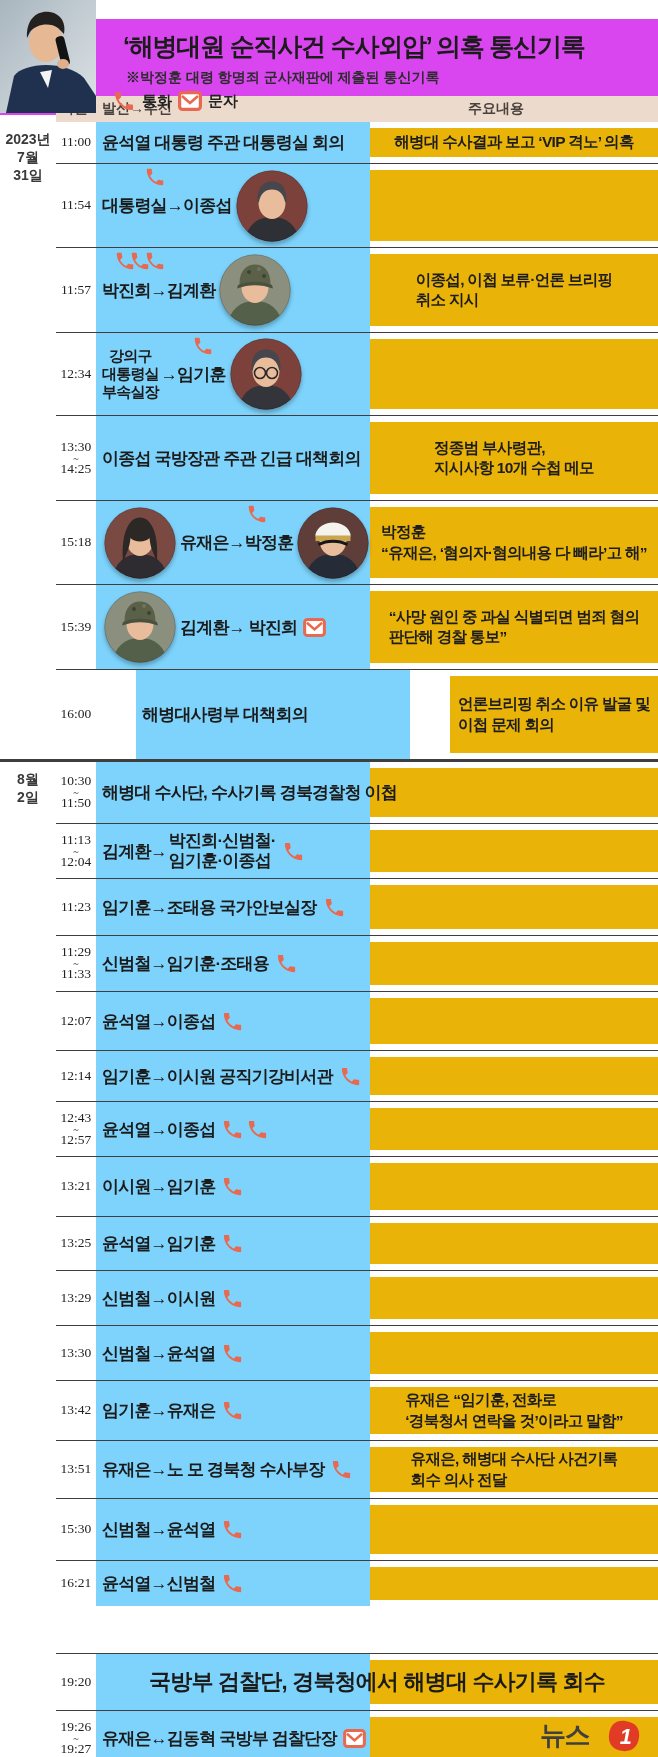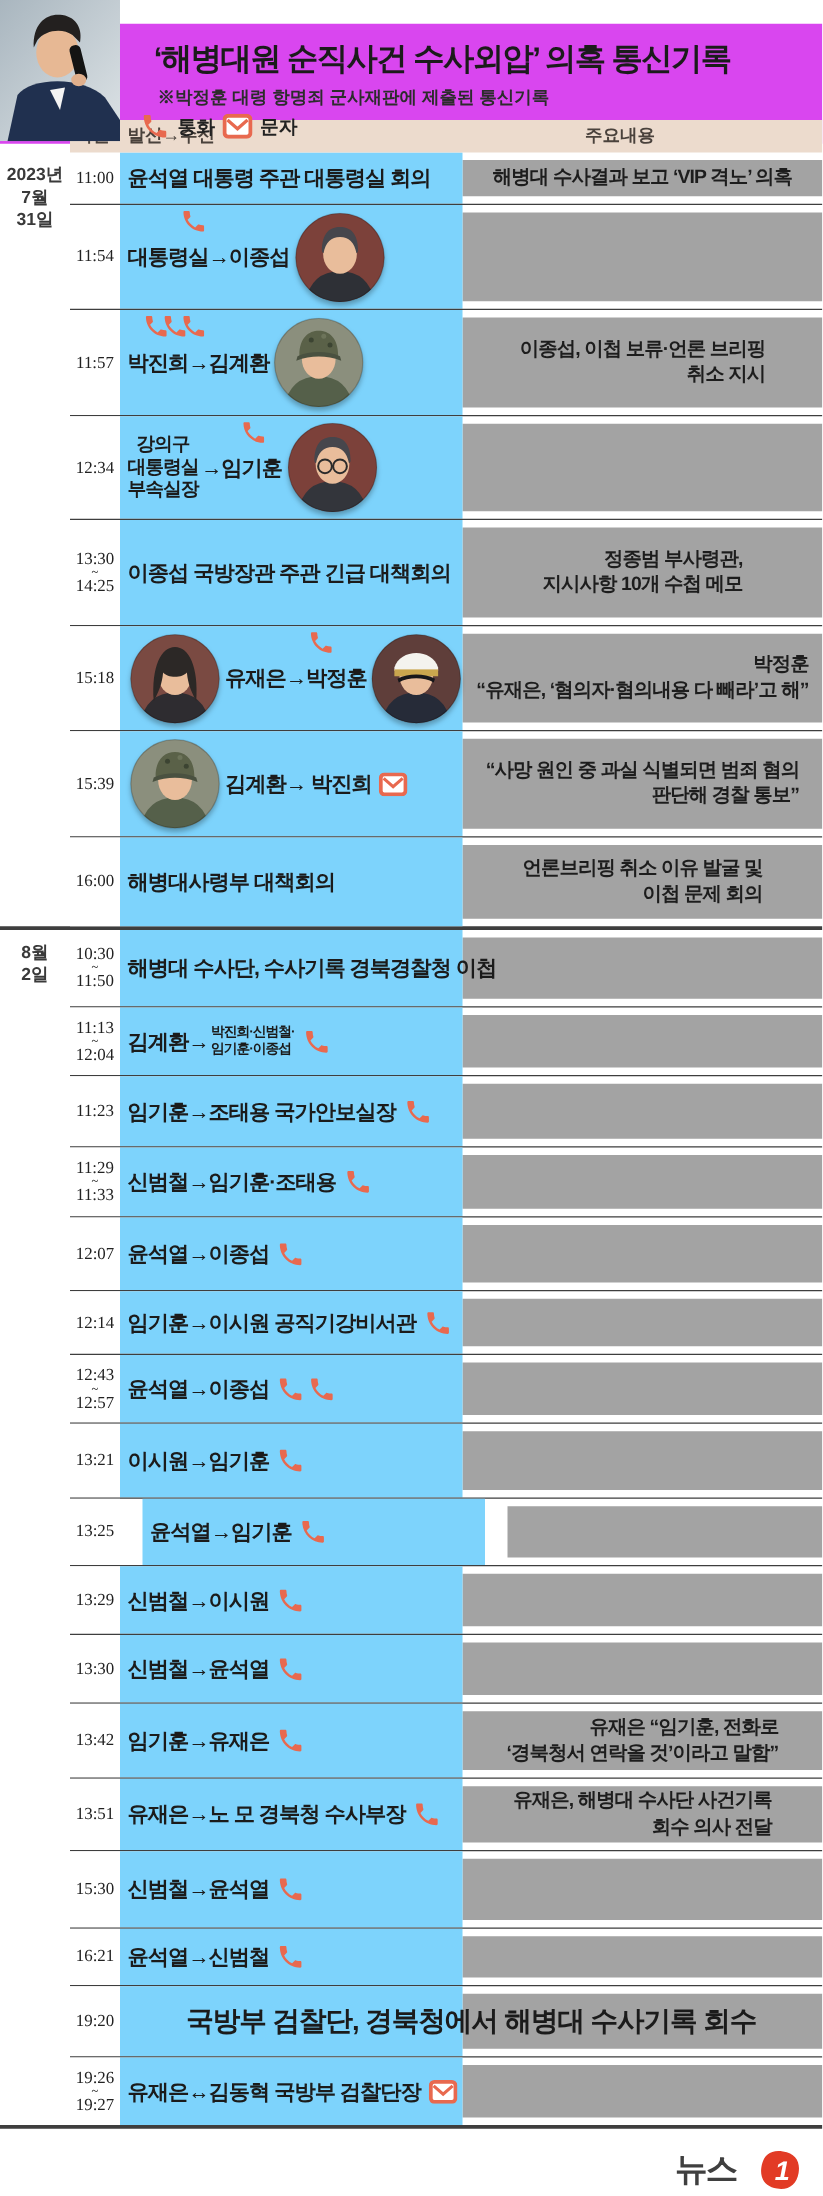--- a/index.html
+++ b/index.html
@@ -29,22 +29,22 @@
   .row.bt{border-top:1.5px solid #3e3e3e;}
   .gdivider{height:3px;background:#3e3e3e;}
   .endline{height:3px;background:#3e3e3e;}
   .cell-time{width:40px;background:#ffffff;display:flex;flex-direction:column;justify-content:center;
              align-items:center;font-family:"Liberation Serif",serif;font-size:13.5px;color:#222;
              line-height:1.1;flex:none;}
   .cell-time .tilde{font-size:10px;line-height:.7;}
   .cell-left{width:274px;background:#7dd3fc;display:flex;align-items:center;padding-left:6px;
              box-sizing:border-box;gap:2px;position:relative;flex:none;}
   .cell-right{flex:1;display:flex;}
-  .pill{background:#a3a3a3;margin:6px 0;flex:1;display:flex;align-items:center;justify-content:center;
-        text-align:right;font-size:15.5px;font-weight:700;color:#1d1d1d;line-height:1.32;
+  .pill{background:#eab308;margin:6px 0;flex:1;display:flex;align-items:center;justify-content:center;
+        text-align:left;font-size:15.5px;font-weight:700;color:#1d1d1d;line-height:1.32;
         white-space:pre-line;letter-spacing:-0.7px;}
   .tok-txt{font-size:17px;font-weight:700;color:#1b1b1b;letter-spacing:-0.8px;white-space:nowrap;}
   .tok-stack{font-weight:700;color:#1b1b1b;line-height:1.18;letter-spacing:-0.8px;white-space:pre-line;}
   .phoneinline{display:inline-flex;align-items:center;margin-left:4px;}
   .phoneinline svg{width:23px;height:23px;}
   .phoneinline svg + svg{margin-left:2px;}
   .phoneup{position:absolute;top:2px;display:inline-flex;}
   .phoneup svg{width:22px;height:22px;}
   .phoneup svg + svg{margin-left:-7px;}
   .mailicon{display:inline-flex;margin-left:4px;}
@@ -320,21 +320,21 @@
                 <rect x="1.6" y="1.6" width="20.8" height="16.8" rx="3" fill="#ffffff" stroke="#e8694f" stroke-width="3.2"></rect>
                 <path d="M4 5 L12 12 L20 5" fill="none" stroke="#e8694f" stroke-width="2.6"></path>
               </svg>
             </span>
           </div>
           <div class="cell-right">
             <div class="pill">“사망 원인 중 과실 식별되면 범죄 혐의
 판단해 경찰 통보”</div>
           </div>
         </div>
-        <div class="row bt" style="height: 72px;">
+        <div class="row bt" style="height: 90px; gap: 40px;">
           <div class="cell-time">
             <div>16:00</div>
           </div>
           <div class="cell-left">
             <span class="tok-txt">해병대사령부 대책회의</span>
           </div>
           <div class="cell-right">
             <div class="pill">언론브리핑 취소 이유 발굴 및
 이첩 문제 회의</div>
           </div>
@@ -358,21 +358,21 @@
           </div>
         </div>
         <div class="row bt" style="height: 55px;">
           <div class="cell-time">
             <div>11:13</div>
             <div class="tilde">~</div>
             <div>12:04</div>
           </div>
           <div class="cell-left">
             <span class="tok-txt">김계환→</span>
-            <div class="tok-stack" style="font-size: 11px; text-align: left;">박진희·신범철·
+            <div class="tok-stack" style="font-size: 17px; text-align: left;">박진희·신범철·
 임기훈·이종섭</div>
             <span class="phoneinline">
               <svg viewBox="0 0 24 24" xmlns="http://www.w3.org/2000/svg">
                 <path fill="#e8694f" d="M6.62 10.79c1.44 2.83 3.76 5.14 6.59 6.59l2.2-2.2c.27-.27.67-.36 1.02-.24 1.12.37 2.33.57 3.57.57.55 0 1 .45 1 1V20c0 .55-.45 1-1 1-9.39 0-17-7.61-17-17 0-.55.45-1 1-1h3.5c.55 0 1 .45 1 1 0 1.25.2 2.45.57 3.57.11.35.03.74-.25 1.02l-2.2 2.2z"></path>
               </svg>
             </span>
           </div>
           <div class="cell-right">
             <div class="pill"></div>
           </div>
@@ -473,21 +473,21 @@
             <span class="phoneinline">
               <svg viewBox="0 0 24 24" xmlns="http://www.w3.org/2000/svg">
                 <path fill="#e8694f" d="M6.62 10.79c1.44 2.83 3.76 5.14 6.59 6.59l2.2-2.2c.27-.27.67-.36 1.02-.24 1.12.37 2.33.57 3.57.57.55 0 1 .45 1 1V20c0 .55-.45 1-1 1-9.39 0-17-7.61-17-17 0-.55.45-1 1-1h3.5c.55 0 1 .45 1 1 0 1.25.2 2.45.57 3.57.11.35.03.74-.25 1.02l-2.2 2.2z"></path>
               </svg>
             </span>
           </div>
           <div class="cell-right">
             <div class="pill"></div>
           </div>
         </div>
-        <div class="row bt" style="height: 54px; gap: 18px;">
+        <div class="row bt" style="height: 54px;">
           <div class="cell-time">
             <div>13:25</div>
           </div>
           <div class="cell-left">
             <span class="tok-txt">윤석열→임기훈</span>
             <span class="phoneinline">
               <svg viewBox="0 0 24 24" xmlns="http://www.w3.org/2000/svg">
                 <path fill="#e8694f" d="M6.62 10.79c1.44 2.83 3.76 5.14 6.59 6.59l2.2-2.2c.27-.27.67-.36 1.02-.24 1.12.37 2.33.57 3.57.57.55 0 1 .45 1 1V20c0 .55-.45 1-1 1-9.39 0-17-7.61-17-17 0-.55.45-1 1-1h3.5c.55 0 1 .45 1 1 0 1.25.2 2.45.57 3.57.11.35.03.74-.25 1.02l-2.2 2.2z"></path>
               </svg>
             </span>
@@ -587,21 +587,21 @@
             <span class="phoneinline">
               <svg viewBox="0 0 24 24" xmlns="http://www.w3.org/2000/svg">
                 <path fill="#e8694f" d="M6.62 10.79c1.44 2.83 3.76 5.14 6.59 6.59l2.2-2.2c.27-.27.67-.36 1.02-.24 1.12.37 2.33.57 3.57.57.55 0 1 .45 1 1V20c0 .55-.45 1-1 1-9.39 0-17-7.61-17-17 0-.55.45-1 1-1h3.5c.55 0 1 .45 1 1 0 1.25.2 2.45.57 3.57.11.35.03.74-.25 1.02l-2.2 2.2z"></path>
               </svg>
             </span>
           </div>
           <div class="cell-right">
             <div class="pill"></div>
           </div>
         </div>
-        <div class="row bt" style="height: 57px;">
+        <div class="row bt" style="height: 57px; margin-top: 47px;">
           <div class="cell-time">
             <div>19:20</div>
           </div>
           <div class="cell-left"></div>
           <div class="cell-right">
             <div class="pill"></div>
           </div>
           <div class="span-text">국방부 검찰단, 경북청에서 해병대 수사기록 회수</div>
         </div>
         <div class="row bt" style="height: 55px;">

